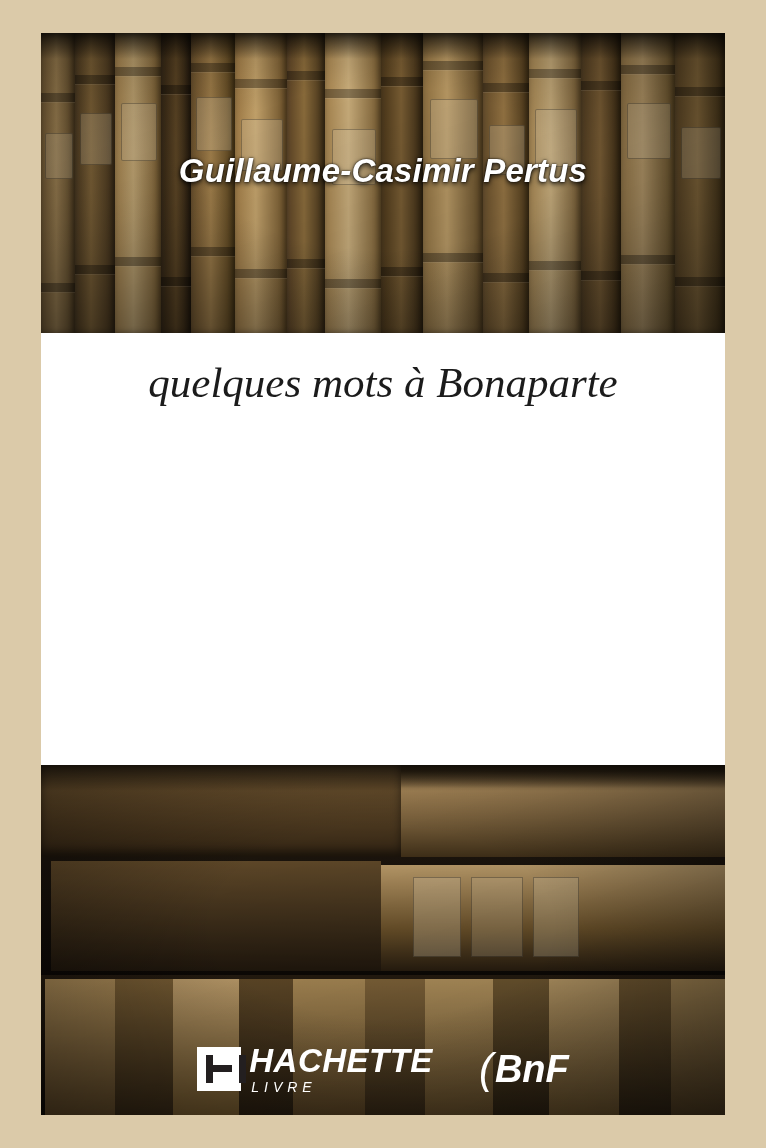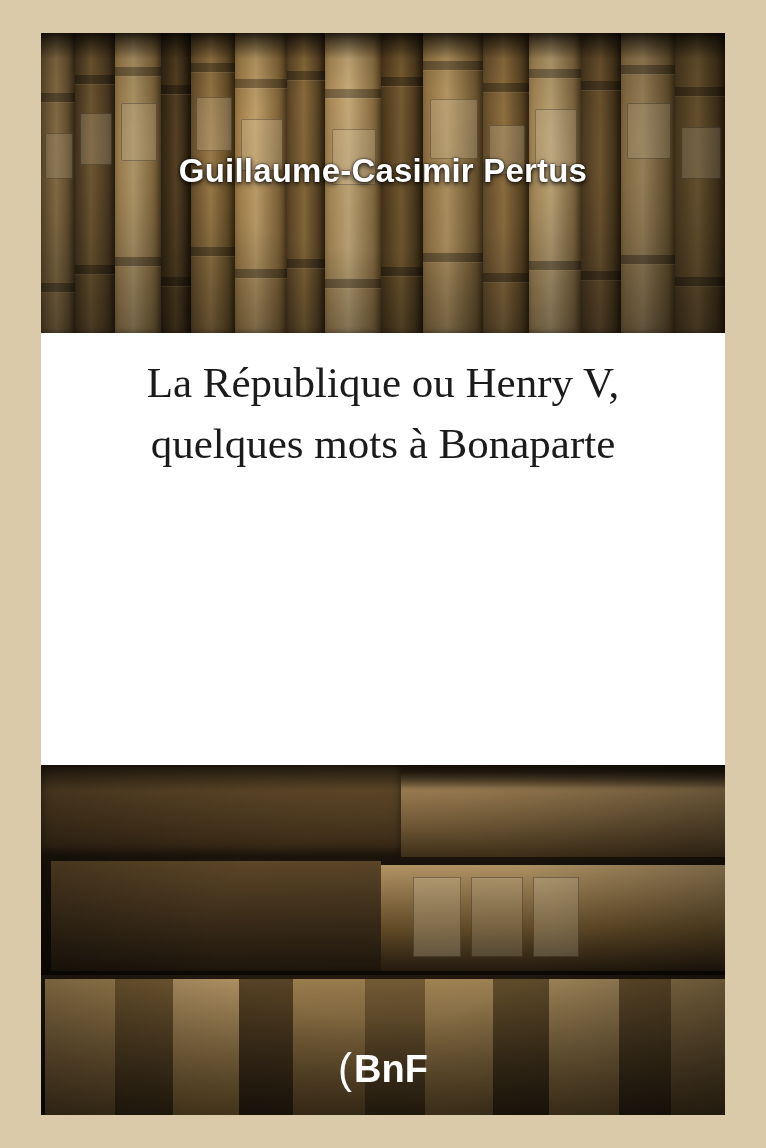--- a/index.html
+++ b/index.html
@@ -13,20 +13,21 @@
     font-family: "Liberation Serif", serif;
     overflow: hidden;
   }
 
   .cover {
     position: relative;
     width: 766px;
     height: 1148px;
     background: #d946ef;
     box-sizing: border-box;
+    font-style: italic;
   }
 
   
   .frame {
     position: absolute;
     left: 0; top: 0;
     width: 766px;
     height: 1148px;
     background: #dbcaa9;
   }
@@ -302,21 +303,20 @@
       </div>
     </div>
     <div class="shelf-shadow" style="top:0;"></div>
     <div class="warm-overlay"></div>
     <div class="vignette"></div>
   </div>
 
   <div class="author">Guillaume-Casimir Pertus</div>
 
   <div class="title-block">
-    <span class="title-line">La République ou Henry V,</span>
     <span class="title-line">quelques mots à Bonaparte</span>
   </div>
 
   <div class="photo-bottom">
     <div class="spines">
 
       <div style="position:absolute;left:0;top:0;width:100%;height:92px;background:linear-gradient(180deg,#5d4a2c,#2b2114);"></div>
       <div style="position:absolute;left:0;top:0;width:360px;height:92px;background:linear-gradient(180deg,#8b7046,#3a2c19);box-shadow:inset 0 -6px 10px rgba(0,0,0,.5);"></div>
       <div style="position:absolute;left:360px;top:6px;width:324px;height:86px;background:linear-gradient(180deg,#a4865400,#c9ab7a 20%,#4a3a20);"></div>
 
@@ -339,19 +339,26 @@
       <div style="position:absolute;left:508px;top:214px;width:70px;height:136px;background:linear-gradient(180deg,#d3b782,#725b33);"></div>
       <div style="position:absolute;left:578px;top:214px;width:52px;height:136px;background:linear-gradient(180deg,#846b40,#332716);"></div>
       <div style="position:absolute;left:630px;top:214px;width:54px;height:136px;background:linear-gradient(180deg,#c0a36c,#5b4728);"></div>
     </div>
     <div class="shelf-shadow" style="top:0;"></div>
     <div class="warm-overlay"></div>
     <div class="vignette"></div>
   </div>
 
   <div class="logos">
+    <div class="hachette">
+      <div class="hachette-mark"></div>
+      <div class="hachette-words">
+        <span class="hachette-name">HACHETTE</span>
+        <span class="hachette-sub">LIVRE</span>
+      </div>
+    </div>
     <div class="bnf">
       <span class="brace">(</span>
       <span>BnF</span>
     </div>
   </div>
 
 </div>
 
 </body></html>

